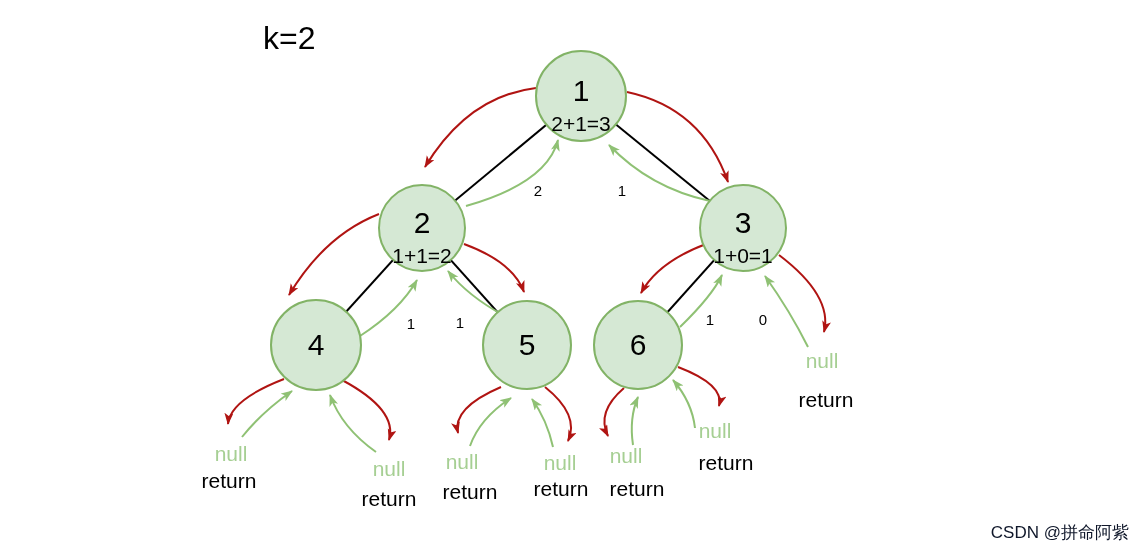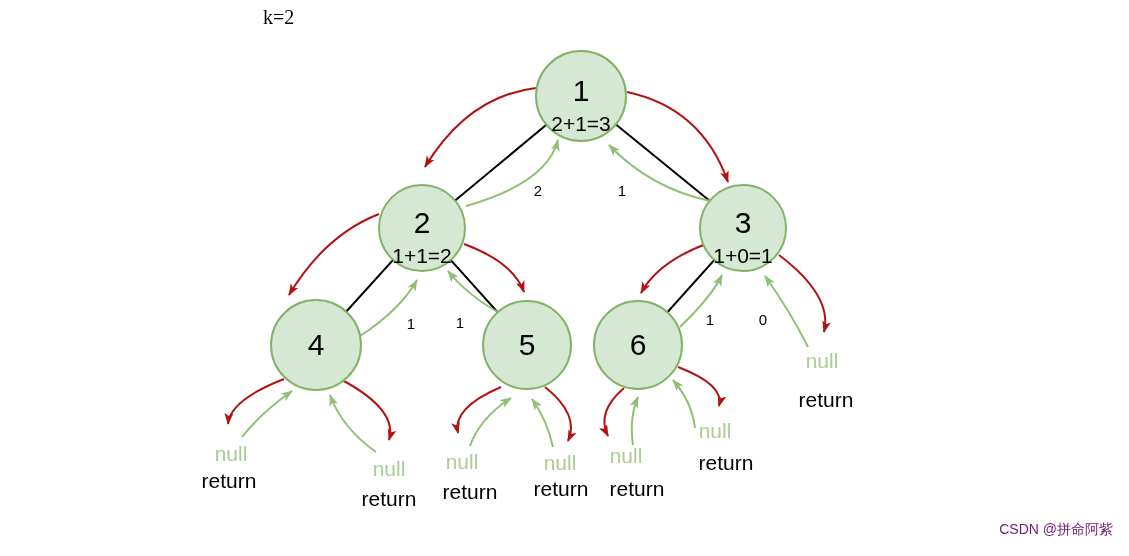--- a/index.html
+++ b/index.html
@@ -8,32 +8,31 @@
     position: relative;
     width: 1129px;
     height: 556px;
     background: #ffffff;
     overflow: hidden;
   }
   .stage svg { position: absolute; left: 0; top: 0; }
   .title {
     position: absolute;
     left: 263px;
-    top: 6px;
-    font-size: 20px;
+    top: 20px;
+    font-size: 32px;
     color: #000000;
     letter-spacing: 0px;
-    font-family: Liberation Serif, serif;
   }
   .watermark {
     position: absolute;
-    right: 16px;
+    right: 0;
     top: 521px;
-    font-size: 14px;
-    color: #701a75;
+    font-size: 17px;
+    color: #0f172a;
   }
   text { font-family: "Liberation Sans", sans-serif; }
 </style>
 </head>
 <body>
 
 <div class="stage">
   <svg id="diagram" width="1129" height="556" viewBox="0 0 1129 556">
       <defs>
         <marker id="arrow-call" markerWidth="13" markerHeight="10" refX="11" refY="4.5" orient="auto" markerUnits="userSpaceOnUse">

